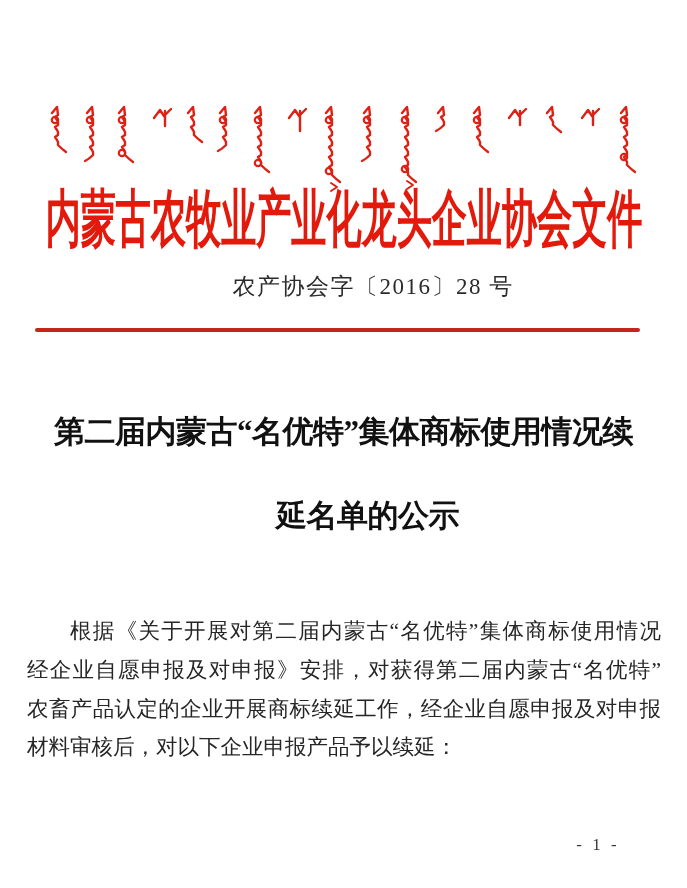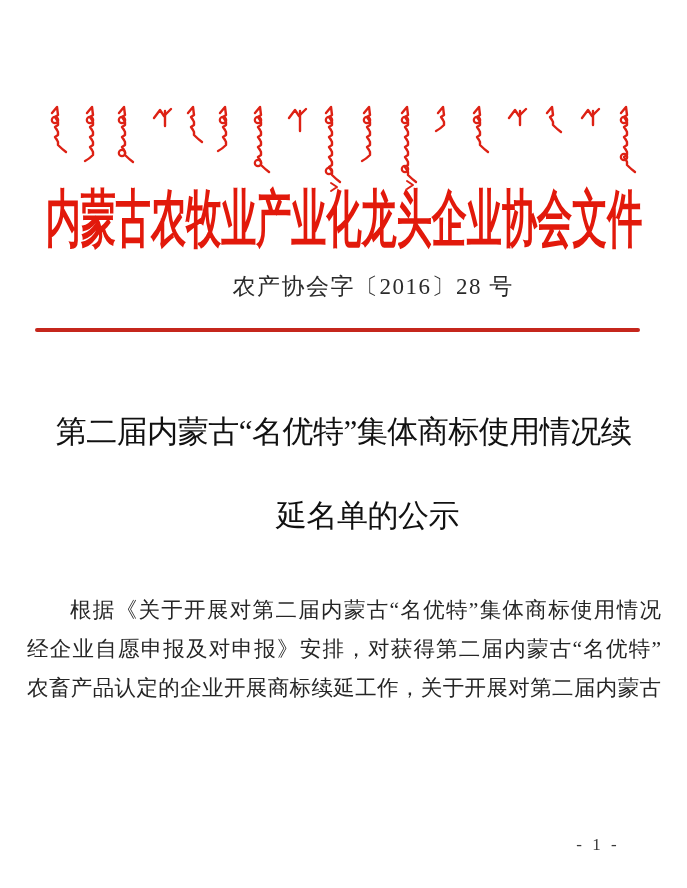--- a/index.html
+++ b/index.html
@@ -32,32 +32,32 @@
     position:absolute;left:0;top:271px;width:674px;
     text-align:center;
     font-size:23px;color:#2b2b2b;letter-spacing:1.5px;margin-left:36px;
   }
   .red-rule{
     position:absolute;left:35px;top:328px;width:605px;height:4px;
     background:var(--rule-red);border-radius:2px;
   }
   .heading{
     position:absolute;left:0;width:687px;text-align:center;
-    font-size:31px;font-weight:normal;color:#111;
+    font-size:31px;font-weight:bold;color:#111;
     letter-spacing:-0.5px;line-height:40px;
   }
   .heading.l1{top:412px;}
   .heading.l2{top:496px;margin-left:24px;}
   .body-par{
     position:absolute;left:27px;top:591px;width:634px;
     font-size:21.5px;line-height:38.8px;color:#262626;
   }
   .bline{width:634px;}
   .bline.just{text-align:justify;text-align-last:justify;}
-  .bline.indent{text-indent:43px;}
+  .bline.indent{text-indent:43px;margin-top:21px;}
   .page-num{
     position:absolute;left:540px;top:835px;width:116px;
     text-align:center;font-size:17px;color:#3a3a3a;letter-spacing:3px;
   }
 </style>
 </head>
 <body>
 
 <div class="sheet">
 
@@ -109,18 +109,19 @@
   <div class="doc-number">农产协会字〔2016〕28 号</div>
 
   <div class="red-rule"></div>
 
   <div class="heading l1">第二届内蒙古“名优特”集体商标使用情况续</div>
   <div class="heading l2">延名单的公示</div>
 
   <div class="body-par">
     <div class="bline indent just">根据《关于开展对第二届内蒙古“名优特”集体商标使用情况</div>
     <div class="bline just">经企业自愿申报及对申报》安排，对获得第二届内蒙古“名优特”</div>
-    <div class="bline just">农畜产品认定的企业开展商标续延工作，关于开展对第二届内蒙古</div>
+    <div class="bline just">农畜产品认定的企业开展商标续延工作，经企业自愿申报及对申报</div>
+    <div class="bline">材料审核后，对以下企业申报产品予以续延：</div>
   </div>
 
   <div class="page-num">- 1 -</div>
 
 </div>
 
 </body></html>

